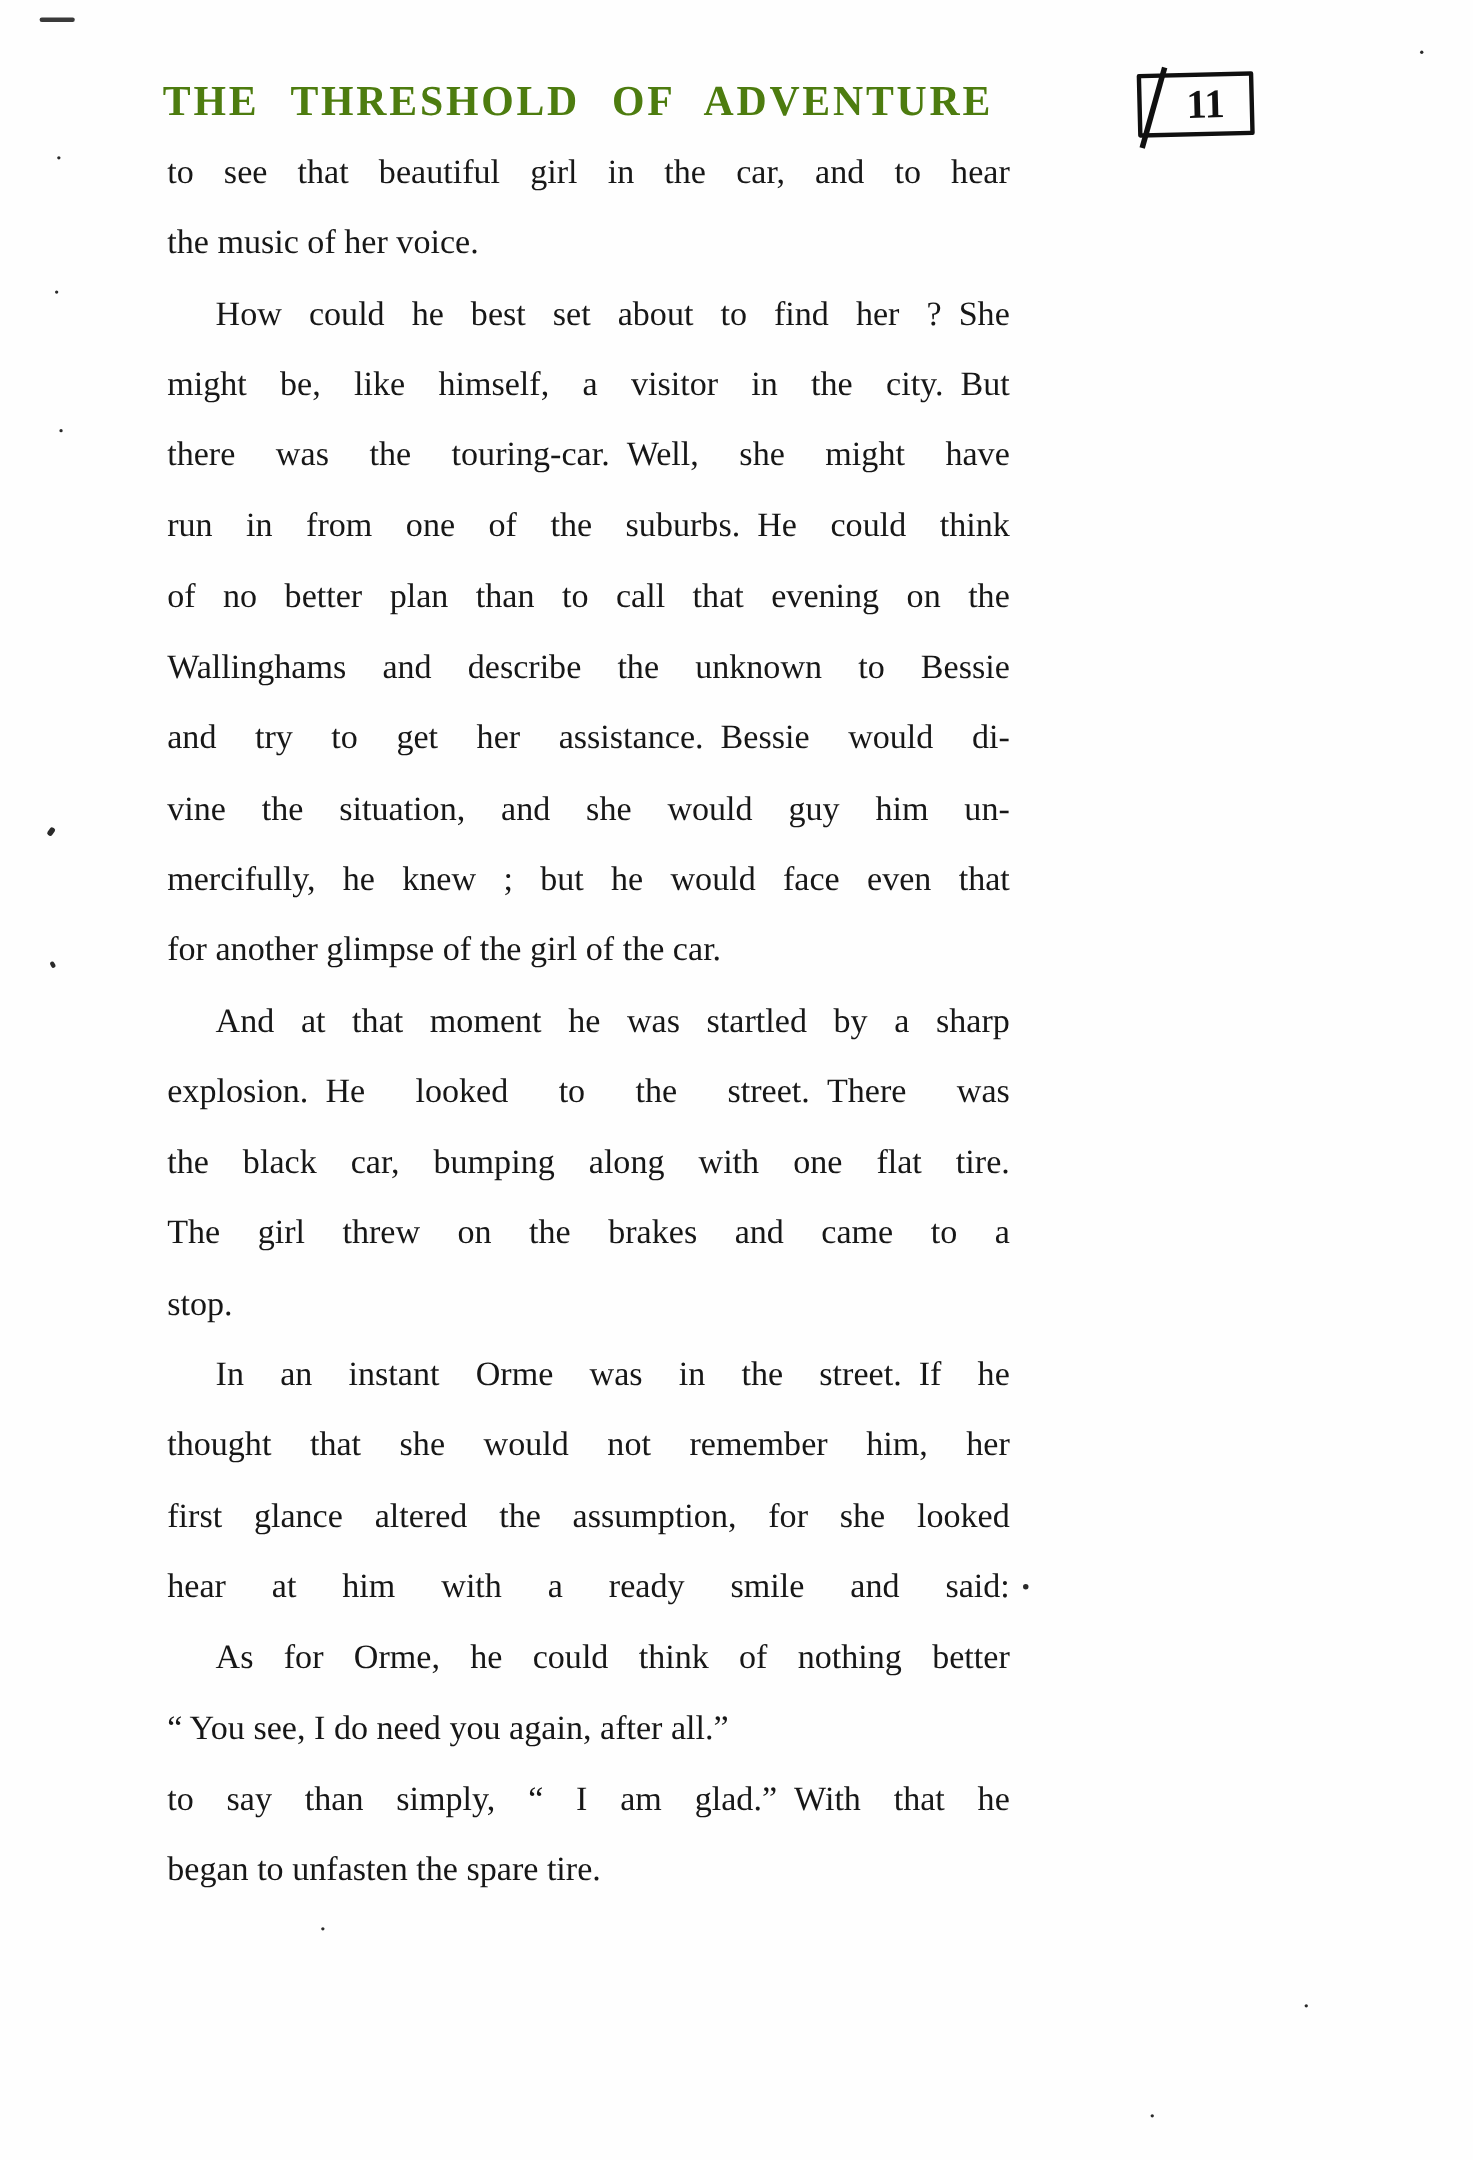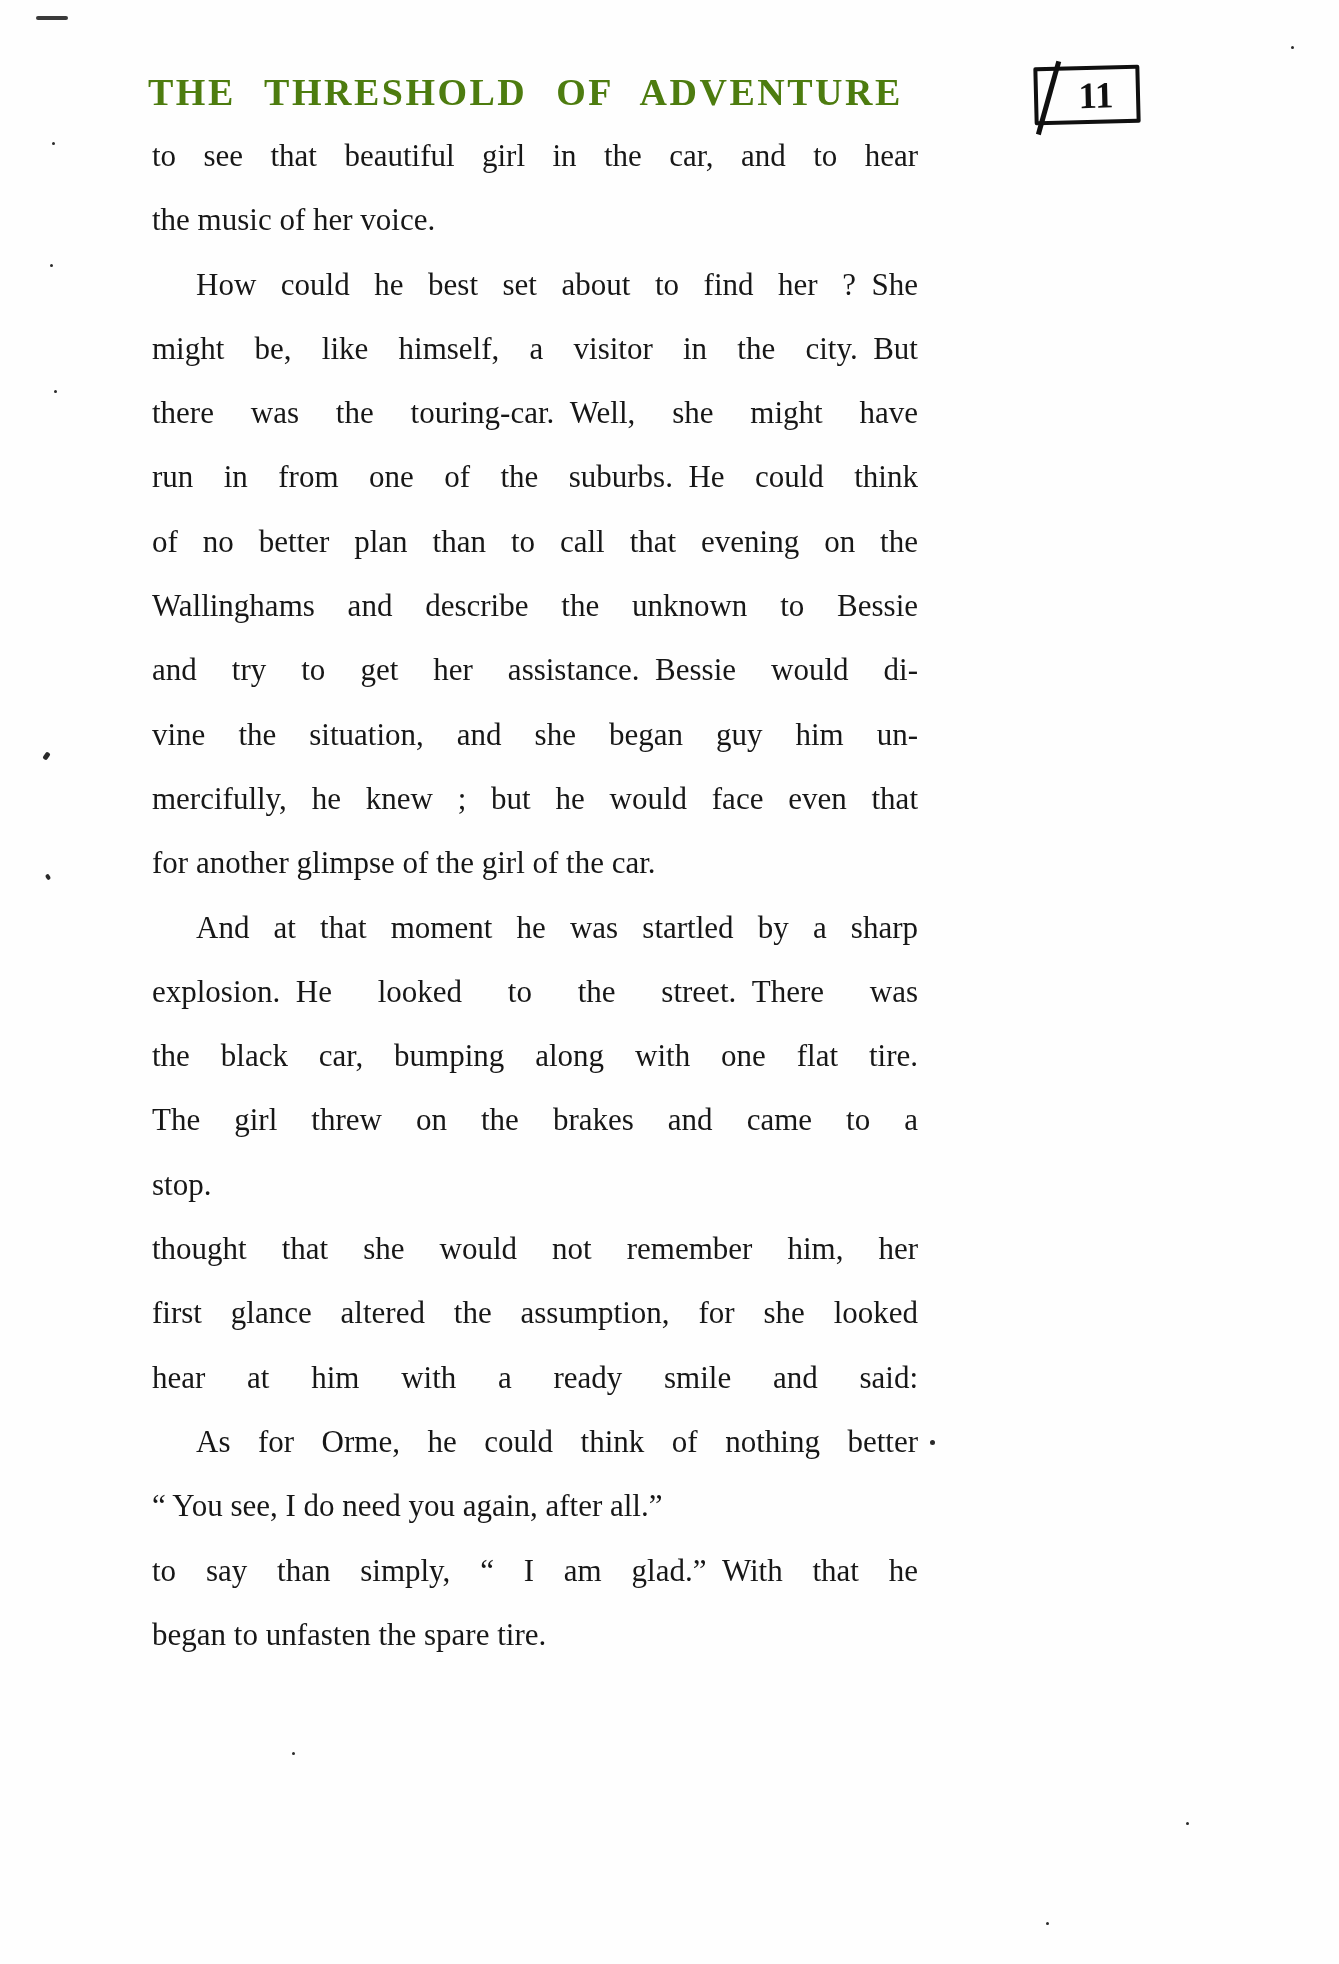--- a/index.html
+++ b/index.html
@@ -79,28 +79,29 @@
   <div class="text-block">
     <div class="line">to see that beautiful girl in the car, and to hear</div>
     <div class="line last">the music of her voice.</div>
     <div class="line ind">How could he best set about to find her ? She</div>
     <div class="line">might be, like himself, a visitor in the city. But</div>
     <div class="line">there was the touring-car. Well, she might have</div>
     <div class="line">run in from one of the suburbs. He could think</div>
     <div class="line">of no better plan than to call that evening on the</div>
     <div class="line">Wallinghams and describe the unknown to Bessie</div>
     <div class="line">and try to get her assistance. Bessie would di-</div>
-    <div class="line">vine the situation, and she began guy him un-</div>
+    <div class="line">vine the situation, and she would guy him un-</div>
     <div class="line">mercifully, he knew ; but he would face even that</div>
     <div class="line last">for another glimpse of the girl of the car.</div>
     <div class="line ind">And at that moment he was startled by a sharp</div>
     <div class="line">explosion. He looked to the street. There was</div>
     <div class="line">the black car, bumping along with one flat tire.</div>
     <div class="line">The girl threw on the brakes and came to a</div>
     <div class="line last">stop.</div>
+    <div class="line ind">In an instant Orme was in the street. If he</div>
     <div class="line">thought that she would not remember him, her</div>
     <div class="line">first glance altered the assumption, for she looked</div>
     <div class="line">hear at him with a ready smile and said:</div>
     <div class="line ind">As for Orme, he could think of nothing better</div>
     <div class="line last">“ You see, I do need you again, after all.”</div>
     <div class="line">to say than simply, “ I am glad.” With that he</div>
     <div class="line last">began to unfasten the spare tire.</div>
   </div>
 
   <div class="speck" style="left:52px;  top:142px;  width:3px; height:3px;"></div>

